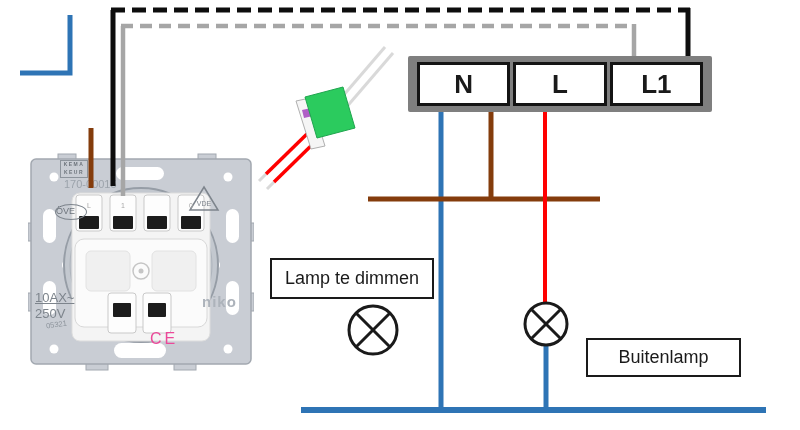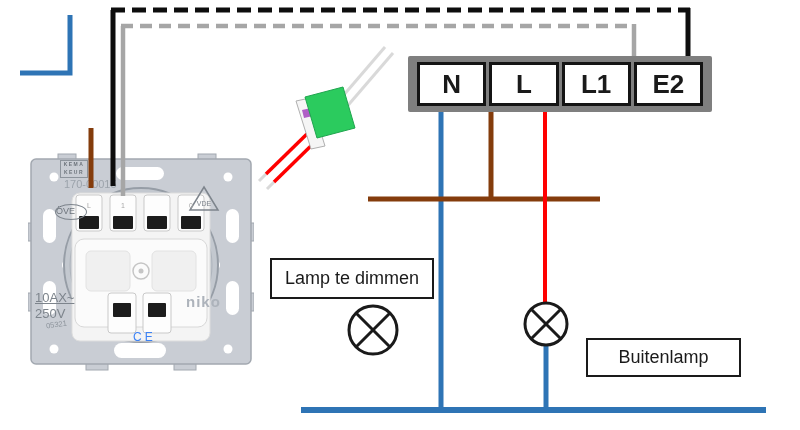--- a/index.html
+++ b/index.html
@@ -13,22 +13,22 @@
   
   #switch-unit{left:28px;top:153px;width:226px;height:218px;z-index:1;}
   .sw-text{position:absolute;color:#8d949c;white-space:nowrap;}
   .kema-badge{left:32px;top:7px;width:26px;height:16px;border:1px solid #8d949c;
     font-size:5px;line-height:1.5;text-align:center;color:#6d747c;letter-spacing:1.5px;font-weight:bold;}
   .part-number{left:36px;top:25px;font-size:11px;color:#9ca3ab;}
   .ove-mark{left:27px;top:51px;width:30px;height:14px;border:1.5px solid #7d848c;border-radius:50%;
     font-size:9px;line-height:13px;text-align:left;color:#6d747c;}
   .rating{left:7px;top:137px;font-size:13px;line-height:1.25;color:#7d848c;}
   .rating .r1{text-decoration:underline;}
-  .niko-brand{left:158px;top:140px;font-size:15px;font-weight:bold;color:#adb3bb;letter-spacing:1px;}
-  .ce-mark{left:105px;top:177px;font-size:12px;color:#3b82f6;letter-spacing:3px;}
+  .niko-brand{left:174px;top:140px;font-size:15px;font-weight:bold;color:#adb3bb;letter-spacing:1px;}
+  .ce-mark{left:122px;top:177px;font-size:16px;color:#ec4899;letter-spacing:3px;}
   .batch-code{left:18px;top:167px;font-size:7.5px;color:#8d949c;transform:rotate(-8deg);}
   .clamp-label{top:49px;width:12px;text-align:center;font-size:7px;color:#a6a6a6;}
 
   
   #terminal-block{
     left:408px;top:56px;width:304px;height:56px;background:#7f7f7f;border-radius:2px;
     display:flex;align-items:center;padding:0 9px;box-sizing:border-box;gap:3px;z-index:3;
   }
   .terminal-cell{
     flex:1;height:44px;background:#fff;border:3px solid #141414;box-sizing:border-box;
@@ -186,21 +186,20 @@
       <circle cx="546" cy="324" r="21" fill="#ffffff" stroke-width="3" stroke="#1A1A1A"></circle>
       <line x1="531" y1="309" x2="561" y2="339" stroke-width="3" stroke="#1A1A1A"></line>
       <line x1="561" y1="309" x2="531" y2="339" stroke-width="3" stroke="#1A1A1A"></line>
     </g>
   </svg>
 
   <div id="terminal-block" class="abs">
     <div class="terminal-cell">N</div>
     <div class="terminal-cell">L</div>
     <div class="terminal-cell">L1</div>
-    <div class="terminal-cell">E2</div>
   </div>
 
   <div id="outdoor-box" class="abs label-box">
     <span>Buitenlamp</span>
   </div>
   <div id="lamp-dim-box" class="abs label-box">
     <span>Lamp te dimmen</span>
   </div>
 
 </div>

